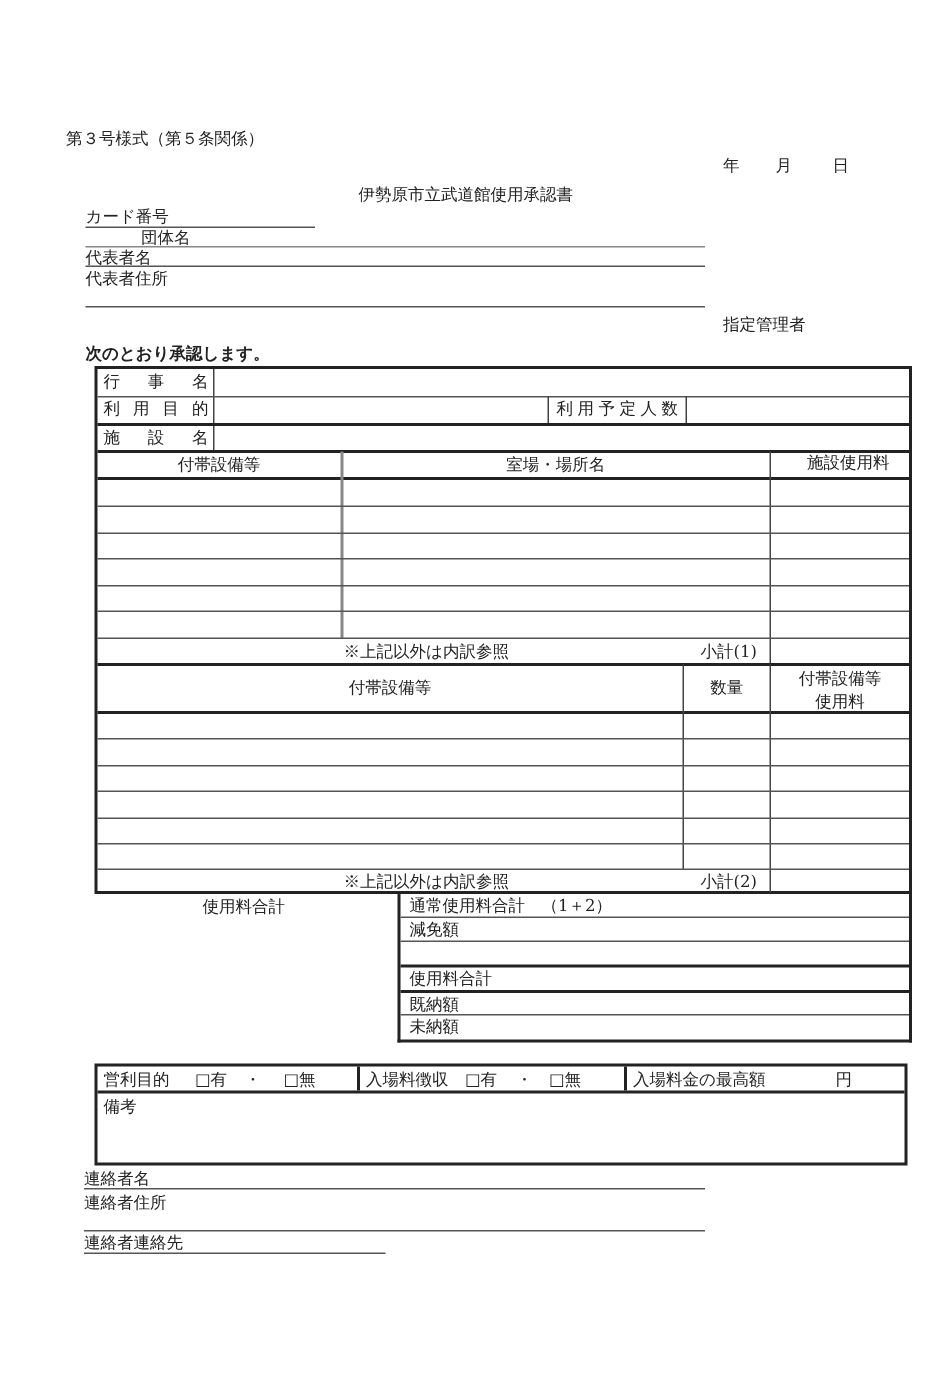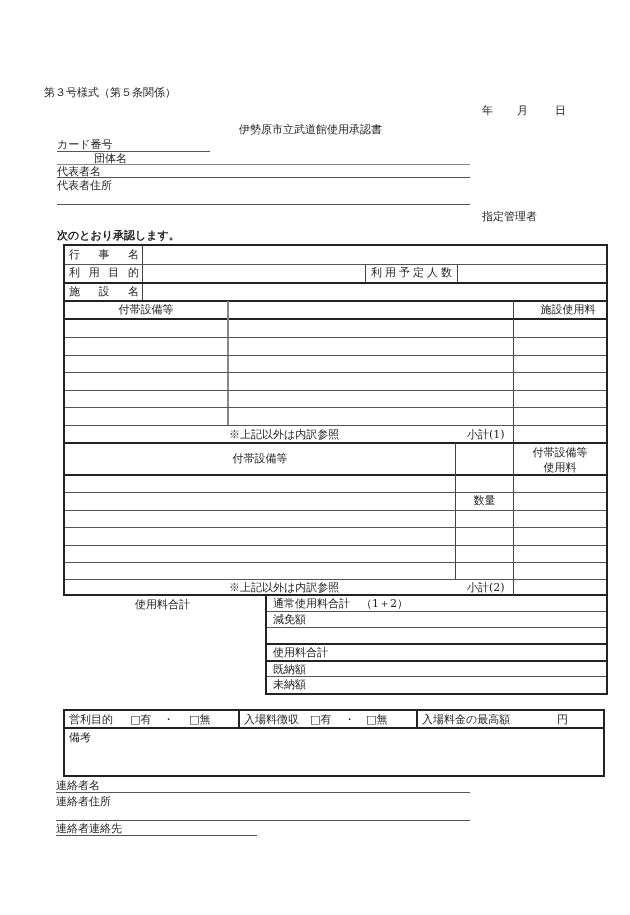--- a/index.html
+++ b/index.html
@@ -62,21 +62,22 @@
 
   <div class="cell" style="left:4px; top:39px; width:70px; display:flex; justify-content:space-between;">
     <span>施</span>
     <span>設</span>
     <span>名</span>
   </div>
   <div class="cell" style="left:78px; top:37px; width:463px; height:17px;"></div>
   <div class="hl thick" style="left:0; top:54px; width:541px;"></div>
 
   <div class="cell" style="left:0; top:57px; width:162px; text-align:center;">付帯設備等</div>
-  <div class="cell" style="left:457px; top:57px; width:92px; text-align:center;font-family:Liberation Serif, serif;">施設使用料</div>
+  <div class="cell" style="left:163px; top:57px; width:285px; text-align:center;">室場・場所名</div>
+  <div class="cell" style="left:436px; top:57px; width:92px; text-align:right;font-family:Liberation Serif, serif;">施設使用料</div>
   <div class="hl thick" style="left:0; top:72px; width:541px;"></div>
 
   <div class="vl gray" style="left:162px; top:55px; height:125px; border-left-width:2px;"></div>
   <div class="vl" style="left:448px; top:55px; height:142px;"></div>
 
   <div class="cell" style="left:0; top:74px; width:541px; height:17px;"></div>
   <div class="hl" style="left:0; top:91px; width:541px;"></div>
   <div class="cell" style="left:0; top:92px; width:541px; height:17px;"></div>
   <div class="hl" style="left:0; top:109px; width:541px;"></div>
   <div class="cell" style="left:0; top:110px; width:541px; height:17px;"></div>
@@ -87,21 +88,21 @@
   <div class="hl" style="left:0; top:161px; width:541px;"></div>
   <div class="cell" style="left:0; top:162px; width:541px; height:17px;"></div>
   <div class="hl" style="left:0; top:179px; width:541px;"></div>
 
   <div class="cell" style="left:164px; top:182px;">※上記以外は内訳参照</div>
   <div class="cell" style="left:402px; top:182px;">小計(1)</div>
   <div class="cell" style="left:449px; top:180px; width:92px; height:16px;"></div>
   <div class="hl thick" style="left:0; top:196px; width:541px;"></div>
 
   <div class="cell" style="left:0; top:206px; width:390px; text-align:center;">付帯設備等</div>
-  <div class="cell" style="left:391px; top:206px; width:57px; text-align:center;margin-top:42px;">数量</div>
+  <div class="cell" style="left:391px; top:206px; width:57px; text-align:center;">数量</div>
   <div class="cell" style="left:449px; top:199px; width:92px; text-align:center; line-height:15px;">
     <div>付帯設備等</div>
     <div>使用料</div>
   </div>
   <div class="hl thick" style="left:0; top:228px; width:541px;"></div>
 
   <div class="vl" style="left:390px; top:197px; height:137px;"></div>
   <div class="vl" style="left:448px; top:197px; height:152px;"></div>
 
   <div class="cell" style="left:0; top:230px; width:541px; height:16px;"></div>

